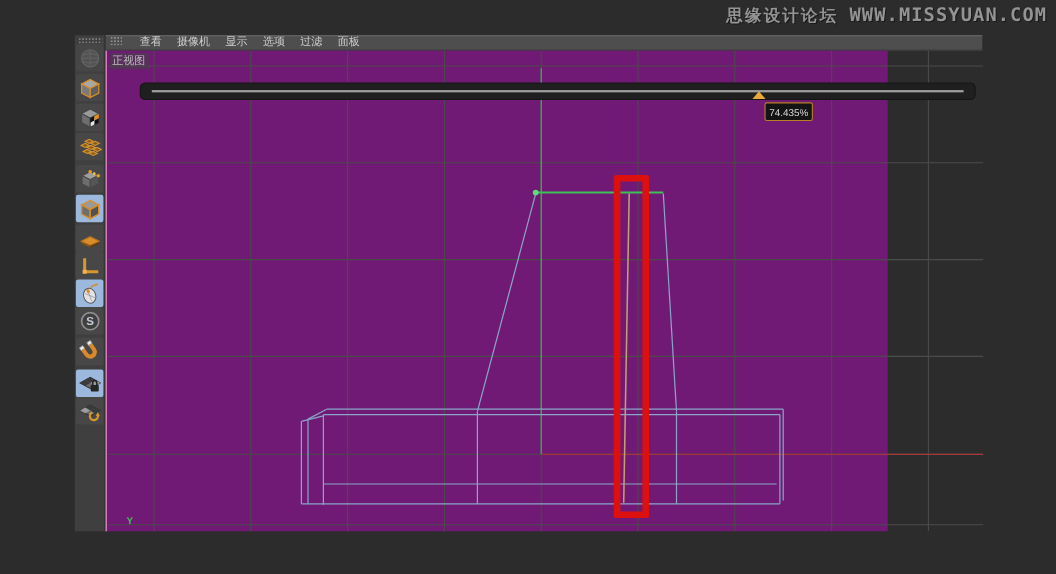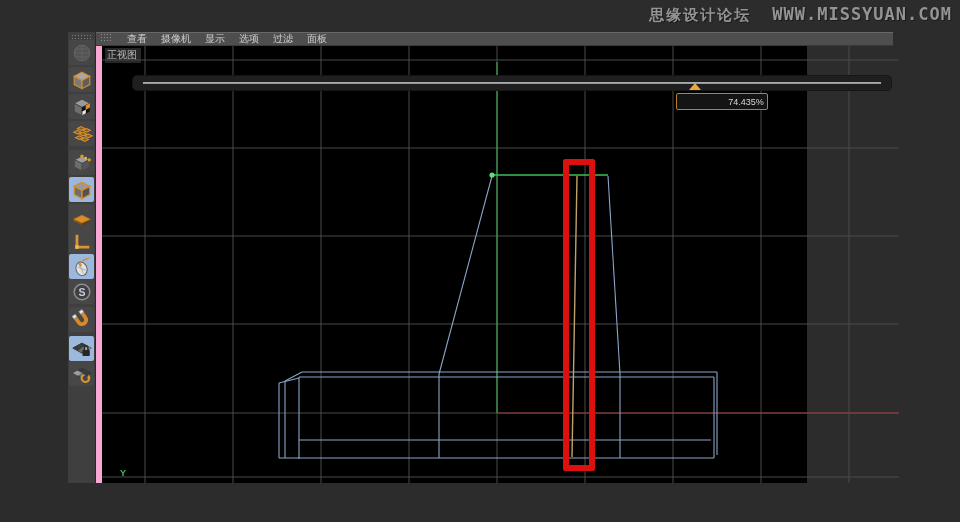--- a/index.html
+++ b/index.html
@@ -4,21 +4,21 @@
 <style>
   html,body{margin:0;padding:0;}
   body{
     width:960px;height:522px;position:relative;overflow:hidden;
     background:#2c2c2c;
     font-family:"Liberation Sans","DejaVu Sans",sans-serif;
     -webkit-font-smoothing:none;
   }
   
   .watermark{
-    position:absolute;top:4px;right:8px;display:flex;align-items:baseline;gap:21px;
+    position:absolute;top:4px;right:8px;display:flex;align-items:baseline;gap:10px;
     color:#949494;font-family:"DejaVu Sans Mono",monospace;font-weight:bold;
     text-shadow:1px 1px 0 #1a1a1a;
   }
   .watermark .cn{font-size:15px;letter-spacing:2px;}
   .watermark .url{font-size:17px;letter-spacing:1px;}
   
   .toolbar{
     position:absolute;left:68px;top:32px;width:28px;height:451px;
     background:#3f3f3f;border-right:1px solid #2a2a2a;box-sizing:border-box;
   }
@@ -42,21 +42,21 @@
   }
   .menu-grip{
     width:11px;height:8px;margin-right:2px;
     background-image:radial-gradient(circle,#8f8f8f 0.8px,transparent 1px);
     background-size:3px 3px;
   }
   .menu-item{font-size:10px;color:#cecece;line-height:12px;cursor:default;}
   
   .viewport{
     position:absolute;left:96px;top:46px;width:711px;height:437px;
-    background:#000000;border-left:6px solid #f9a8d4;box-sizing:border-box;
+    background:#701a75;border-left:1px solid #f9a8d4;box-sizing:border-box;
   }
   .view-label{
     position:absolute;left:3px;top:2px;font-size:10px;color:#bdbdbd;
     background:rgba(70,70,70,.55);padding:0 4px 1px 2px;
   }
   .axis-y-label{
     position:absolute;left:18px;top:422px;font-size:9px;font-weight:bold;color:#3fbf57;
   }
   .vp-svg{position:absolute;left:0;top:0;}
   
@@ -72,23 +72,23 @@
   .slider-track{
     position:absolute;left:10px;right:10px;top:6px;height:2px;
     background:linear-gradient(#b5b5b5,#8d8d8d);
   }
   .slider-marker{
     position:absolute;left:556px;bottom:0;width:0;height:0;
     border-left:6px solid transparent;border-right:6px solid transparent;
     border-bottom:7px solid #e8a93c;
   }
   .slider-tooltip{
-    position:absolute;left:543px;top:17px;width:42px;height:15px;
+    position:absolute;left:567px;top:17px;width:42px;height:15px;
     background:#141414;border:1px solid #b87f24;border-radius:2px;
-    color:#d8d8d8;font-size:9px;display:flex;align-items:center;justify-content:center;padding-left:48px;
+    color:#d8d8d8;font-size:9px;display:flex;align-items:center;justify-content:center;
   }
 </style>
 </head>
 <body>
 
 <div class="watermark">
   <span class="cn">思缘设计论坛</span>
   <span class="url">WWW.MISSYUAN.COM</span>
 </div>
 

